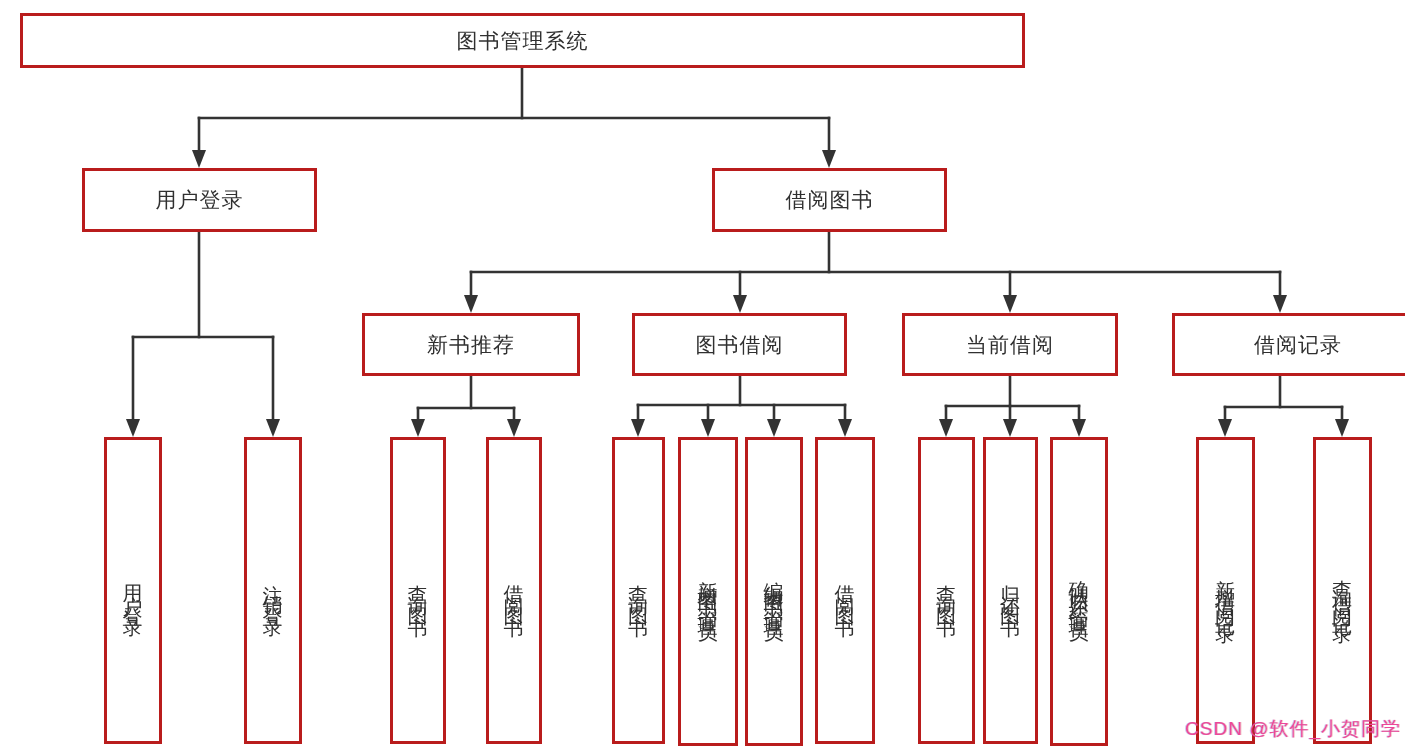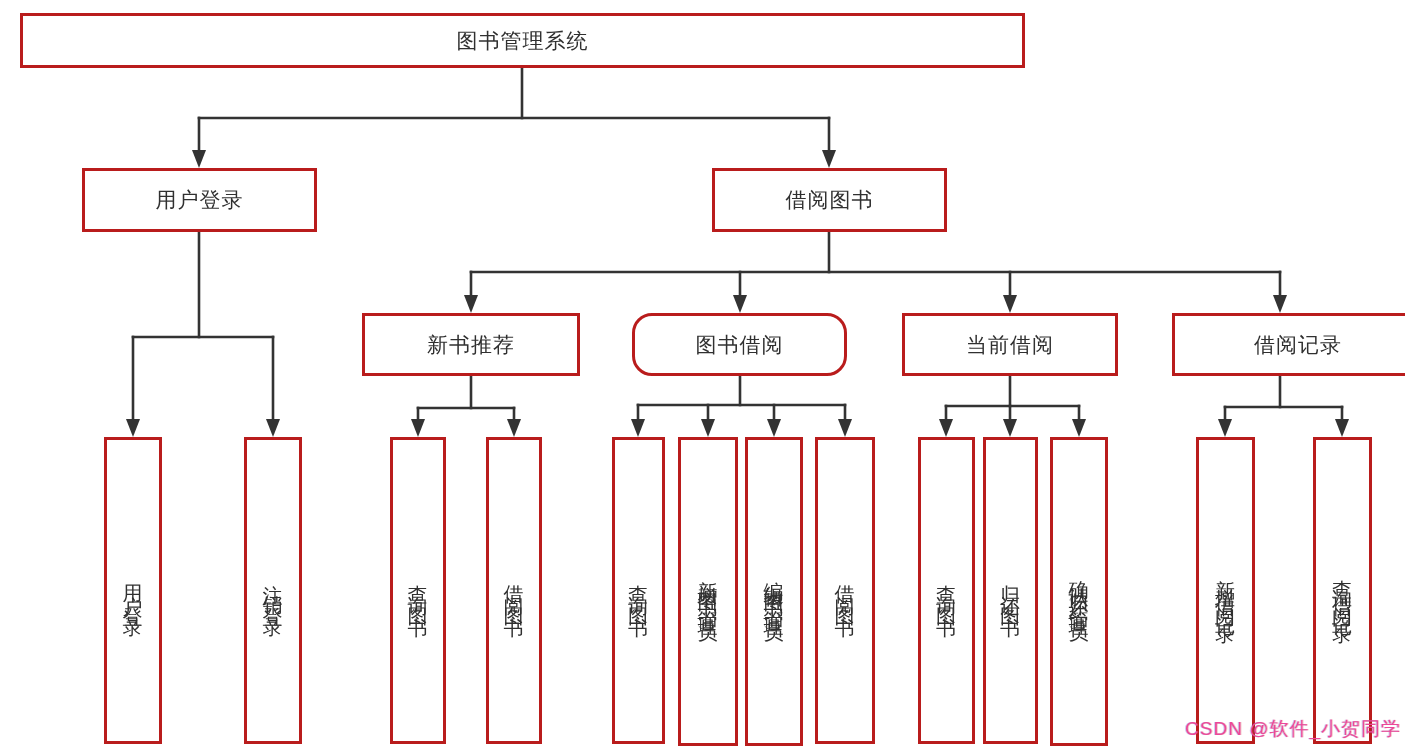--- a/index.html
+++ b/index.html
@@ -93,21 +93,21 @@
   <div class="box h" style="left:82px;top:168px;width:235px;height:64px;">
     <span>用户登录</span>
   </div>
   <div class="box h" style="left:712px;top:168px;width:235px;height:64px;">
     <span>借阅图书</span>
   </div>
 
   <div class="box h" style="left:362px;top:313px;width:218px;height:63px;">
     <span>新书推荐</span>
   </div>
-  <div class="box h" style="left:632px;top:313px;width:215px;height:63px;border-radius:20px;">
+  <div class="box h" style="left:632px;top:313px;width:215px;height:63px;">
     <span>图书借阅</span>
   </div>
   <div class="box h" style="left:902px;top:313px;width:216px;height:63px;text-align:right;">
     <span>当前借阅</span>
   </div>
   <div class="box h" style="left:1172px;top:313px;width:252px;height:63px;">
     <span>借阅记录</span>
   </div>
 
   <div class="box v" style="left:104px;top:437px;width:58px;height:307px;">

